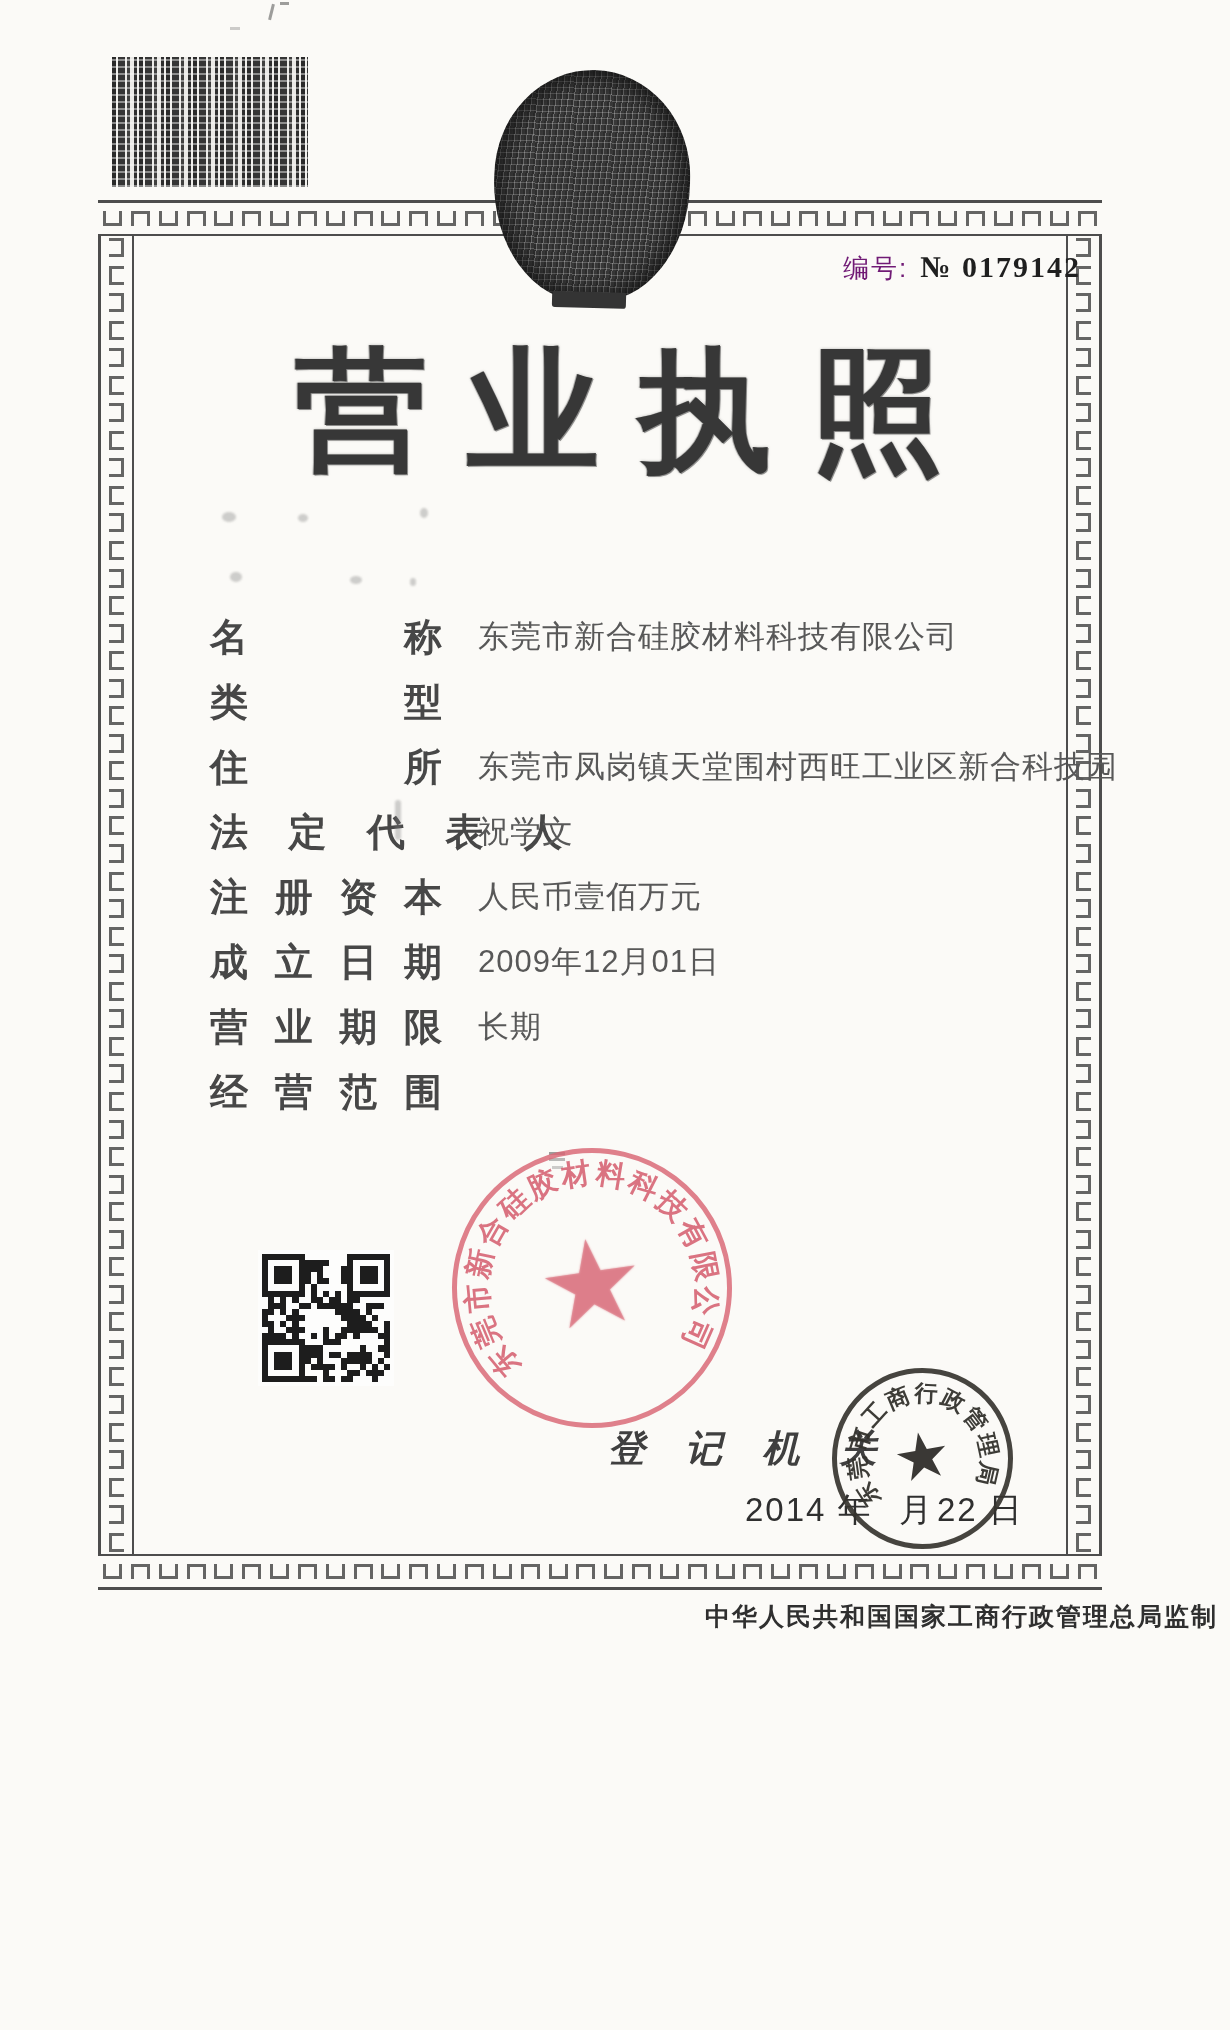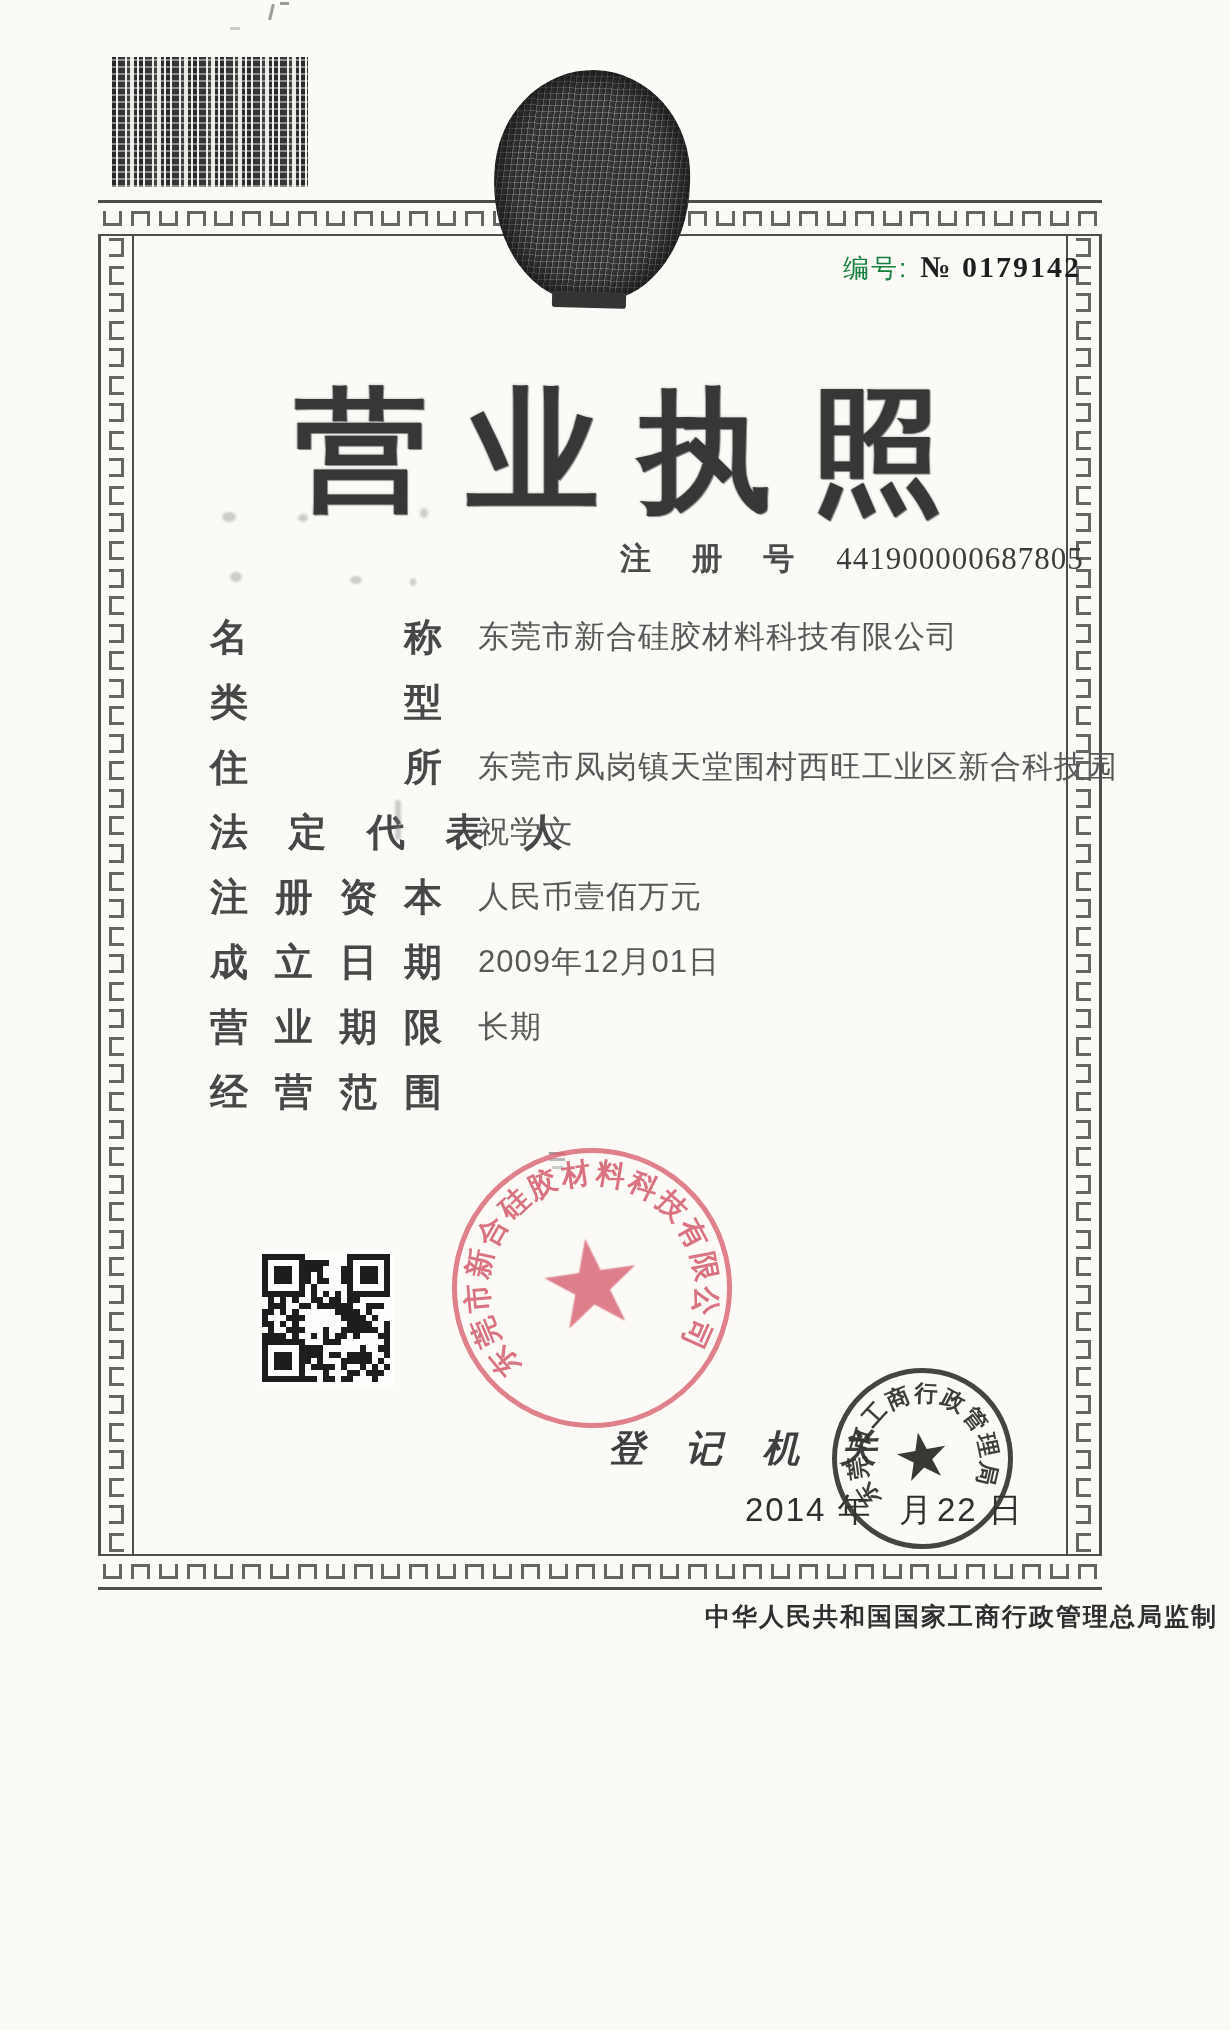--- a/index.html
+++ b/index.html
@@ -32,26 +32,26 @@
   .e-left{left:0;top:0;bottom:0;width:36px;border-left:3px solid #4d4d4d;border-right:2px solid #4d4d4d;
           flex-direction:column;padding:38px 0;z-index:1;}
   .e-right{right:0;top:0;bottom:0;width:36px;border-right:3px solid #4d4d4d;border-left:2px solid #4d4d4d;
            flex-direction:column;padding:38px 0;z-index:1;}
   .hk{flex:none;box-sizing:border-box;border:3px solid #555;opacity:.9;}
   .ht,.hb{width:19px;height:15px;} .ht{border-top:none}.hb{border-bottom:none}
   .hv1,.hv2{width:15px;height:19px;} .hv1{border-left:none}.hv2{border-right:none}
 
   
   .serial{position:absolute;left:843px;top:250px;z-index:4;display:flex;gap:12px;align-items:baseline;}
-  .serial .zh{font-size:26px;color:#15803d;letter-spacing:2px;}
+  .serial .zh{font-size:26px;color:#701a75;letter-spacing:2px;}
   .serial .no{font-family:"Liberation Serif",serif;font-weight:700;font-size:30px;color:#1f1f1f;letter-spacing:2px;}
 
   .doc-title{position:absolute;left:295px;top:338px;z-index:4;font-size:132px;line-height:1.1;
     font-weight:800;letter-spacing:40px;white-space:nowrap;color:#373737;
-    text-shadow:1px 1px 0 rgba(70,70,70,.55),-1px 0 0 rgba(70,70,70,.35),0 0 3px rgba(40,40,40,.35);margin-top:40px;}
+    text-shadow:1px 1px 0 rgba(70,70,70,.55),-1px 0 0 rgba(70,70,70,.35),0 0 3px rgba(40,40,40,.35);}
 
   .regline{position:absolute;left:620px;top:538px;z-index:4;display:flex;align-items:baseline;gap:26px;}
   .regline .lab{font-size:31px;color:#4b4b4b;letter-spacing:16px;font-weight:600;}
   .regline .num{font-family:"Liberation Serif",serif;font-size:31px;color:#3c3c3c;letter-spacing:1px;}
 
   .rows{position:absolute;left:210px;top:604px;width:860px;z-index:4;}
   .frow{position:relative;height:65px;}
   .frow.scope{height:150px;}
   .flbl{position:absolute;left:0;top:50%;transform:translateY(-50%);width:232px;display:flex;
         justify-content:space-between;font-size:38px;font-weight:600;color:#474747;line-height:1;}
@@ -285,24 +285,20 @@
       </div>
   </div>
 
   <div class="serial">
     <span class="zh">编号:</span>
     <span class="no">№ 0179142</span>
   </div>
 
   <div class="doc-title">营业执照</div>
 
-  <div class="regline">
-    <span class="lab">注 册 号</span>
-    <span class="num">441900000687805</span>
-  </div>
 
   <div class="rows" id="rows">
       <div class="frow">
         <div class="flbl">
           <span>名</span>
           <span>称</span>
         </div>
         <div class="fval">东莞市新合硅胶材料科技有限公司</div>
       </div>
       <div class="frow">

